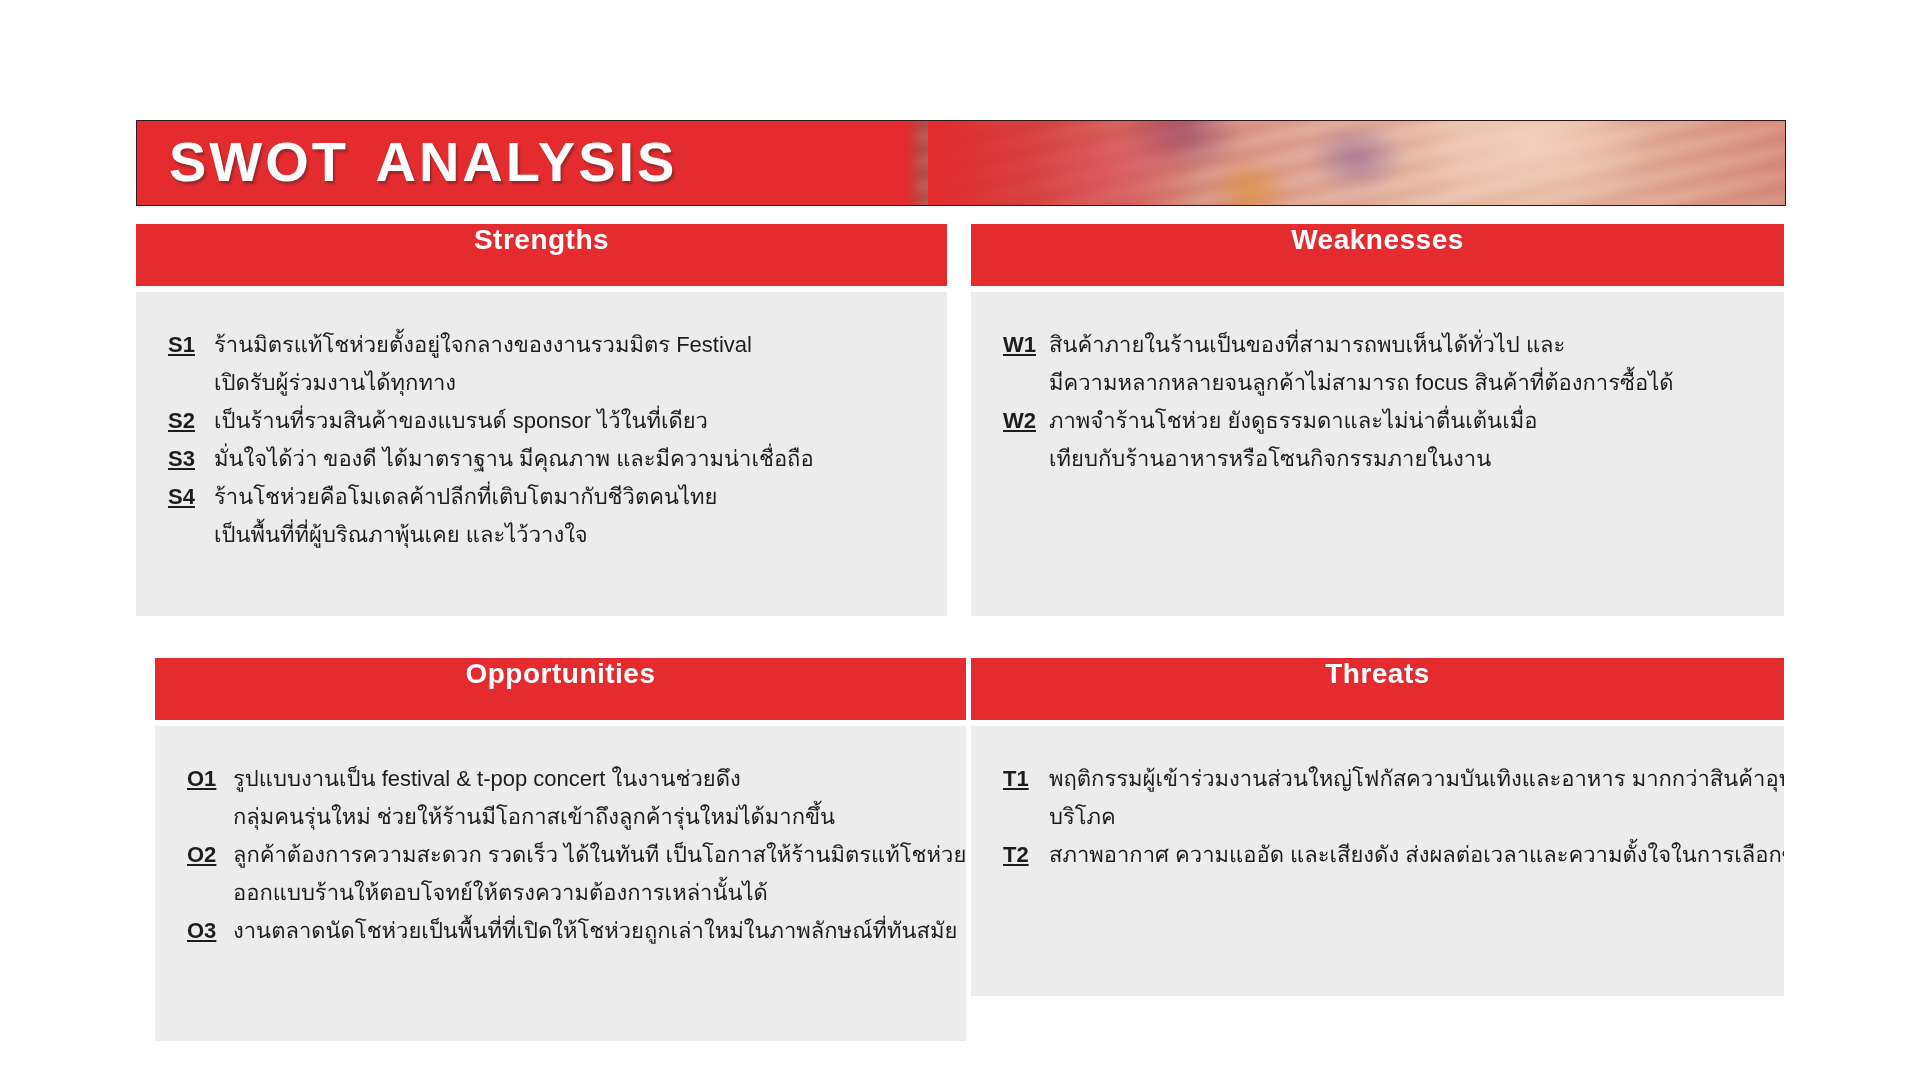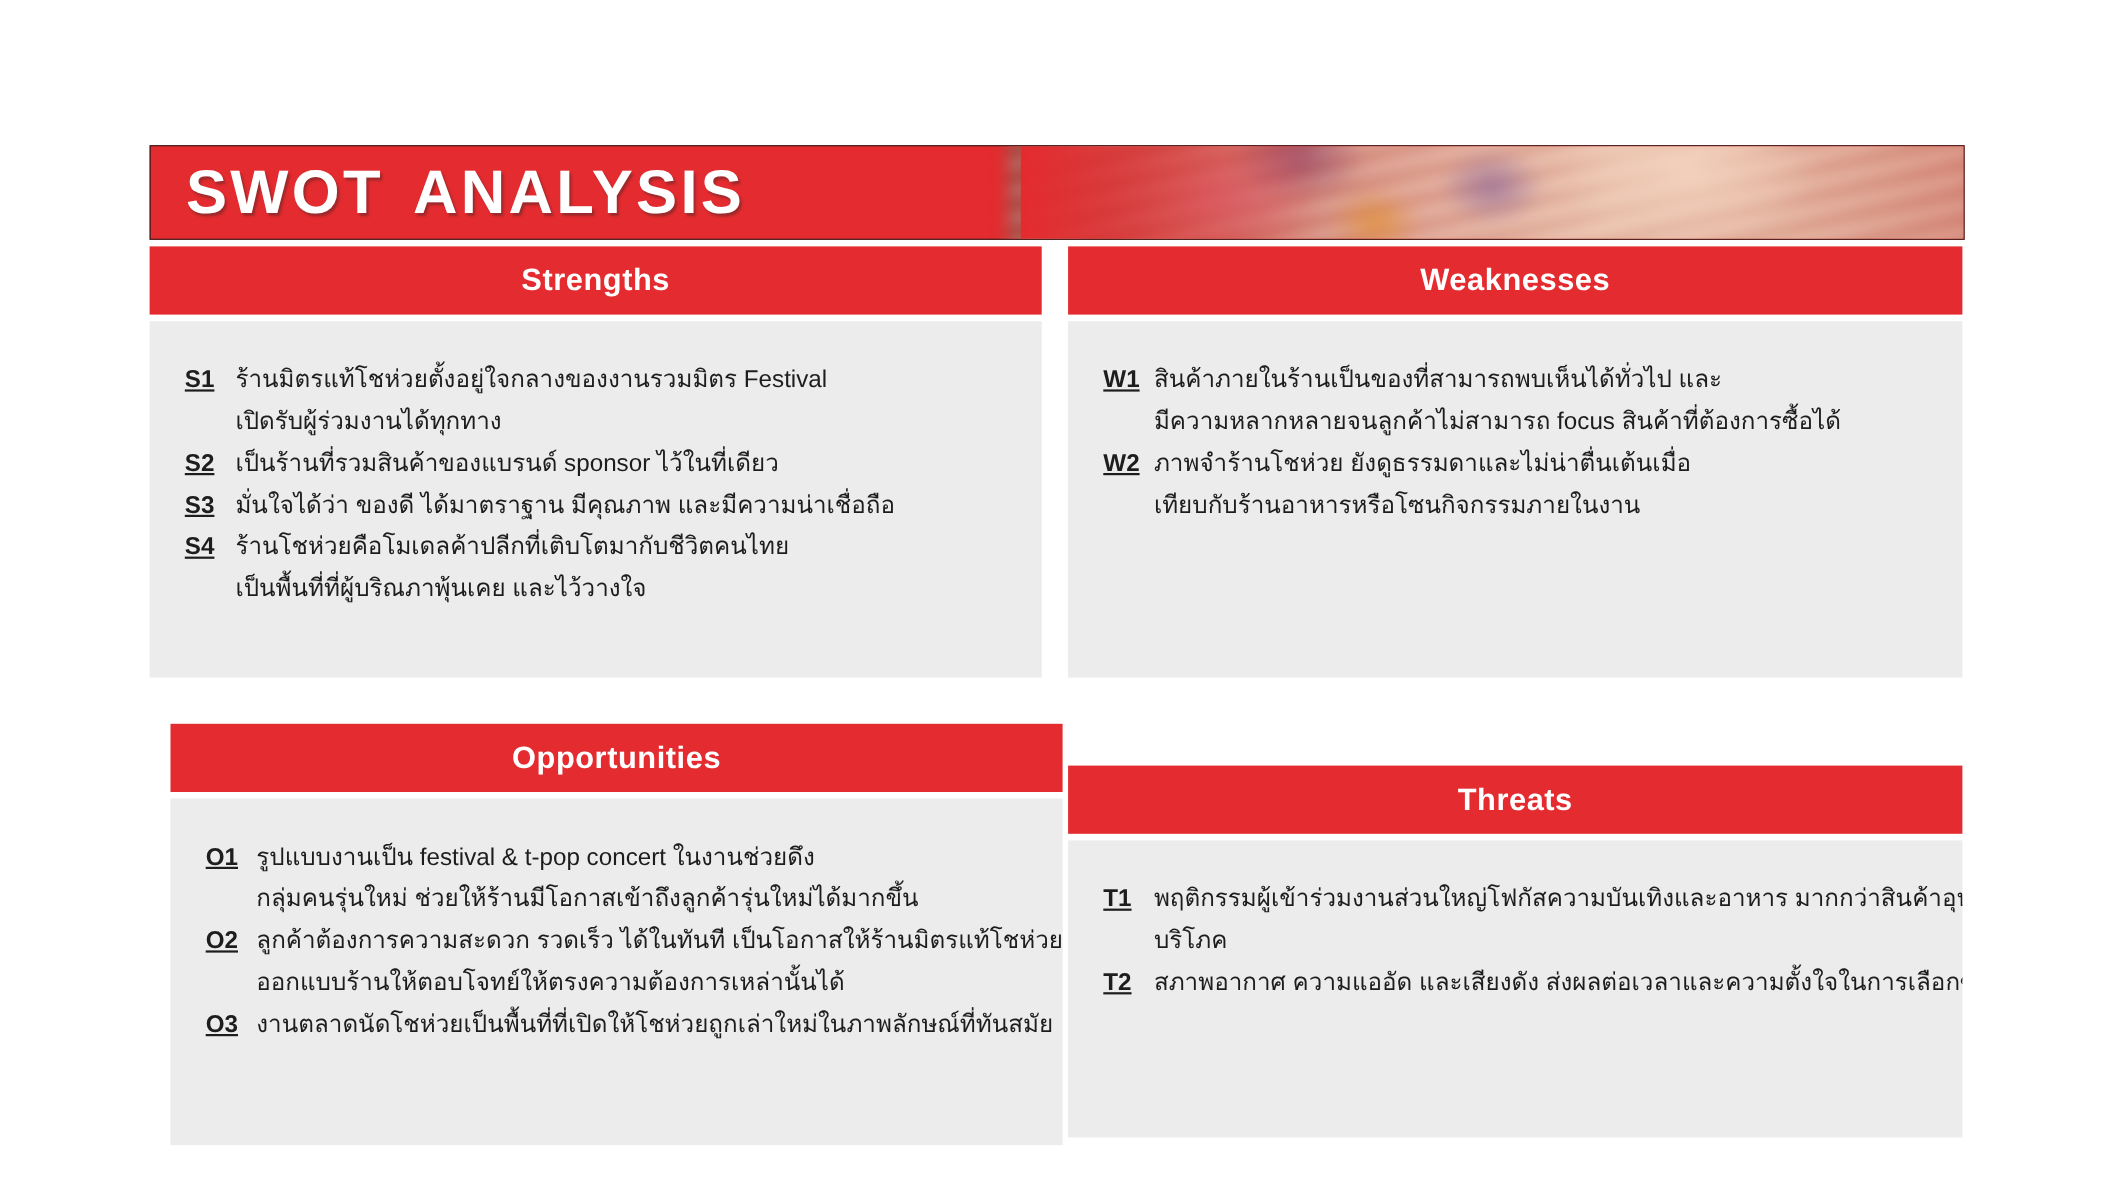--- a/index.html
+++ b/index.html
@@ -10,21 +10,21 @@
     position: relative;
     width: 1920px;
     height: 1080px;
     background: #ffffff;
     overflow: hidden;
   }
 
   
   .banner {
     position: absolute;
-    left: 136px; top: 132px;
+    left: 136px; top: 120px;
     width: 1650px; height: 86px;
     background: #e42b2f;
     border: 1px solid #2e1b18;
     overflow: hidden;
   }
   .banner-photo {
     position: absolute;
     right: 0; top: 0;
     width: 52%; height: 100%;
   }
@@ -61,28 +61,27 @@
   
   .quadrant {
     position: absolute;
     display: flex;
     flex-direction: column;
     gap: 6px;
   }
   .q-strengths     { left: 136px; top: 224px; width: 811px; height: 392px; }
   .q-weaknesses    { left: 971px; top: 224px; width: 813px; height: 392px; }
   .q-opportunities { left: 136px; top: 658px; width: 811px; height: 383px; margin-left: 19px; }
-  .q-threats      { left: 971px; top: 696px; width: 813px; height: 338px; }
+  .q-threats      { left: 971px; top: 658px; width: 813px; height: 338px; }
 
   .q-title-bar {
     flex: none;
     height: 62px;
     background: #e42b2f;
     display: flex;
-    align-items: center;
     justify-content: center;
   }
   .q-title {
     color: #ffffff;
     font-size: 28px;
     font-weight: 700;
     letter-spacing: 0.5px;
   }
   .q-content {
     flex: 1;

